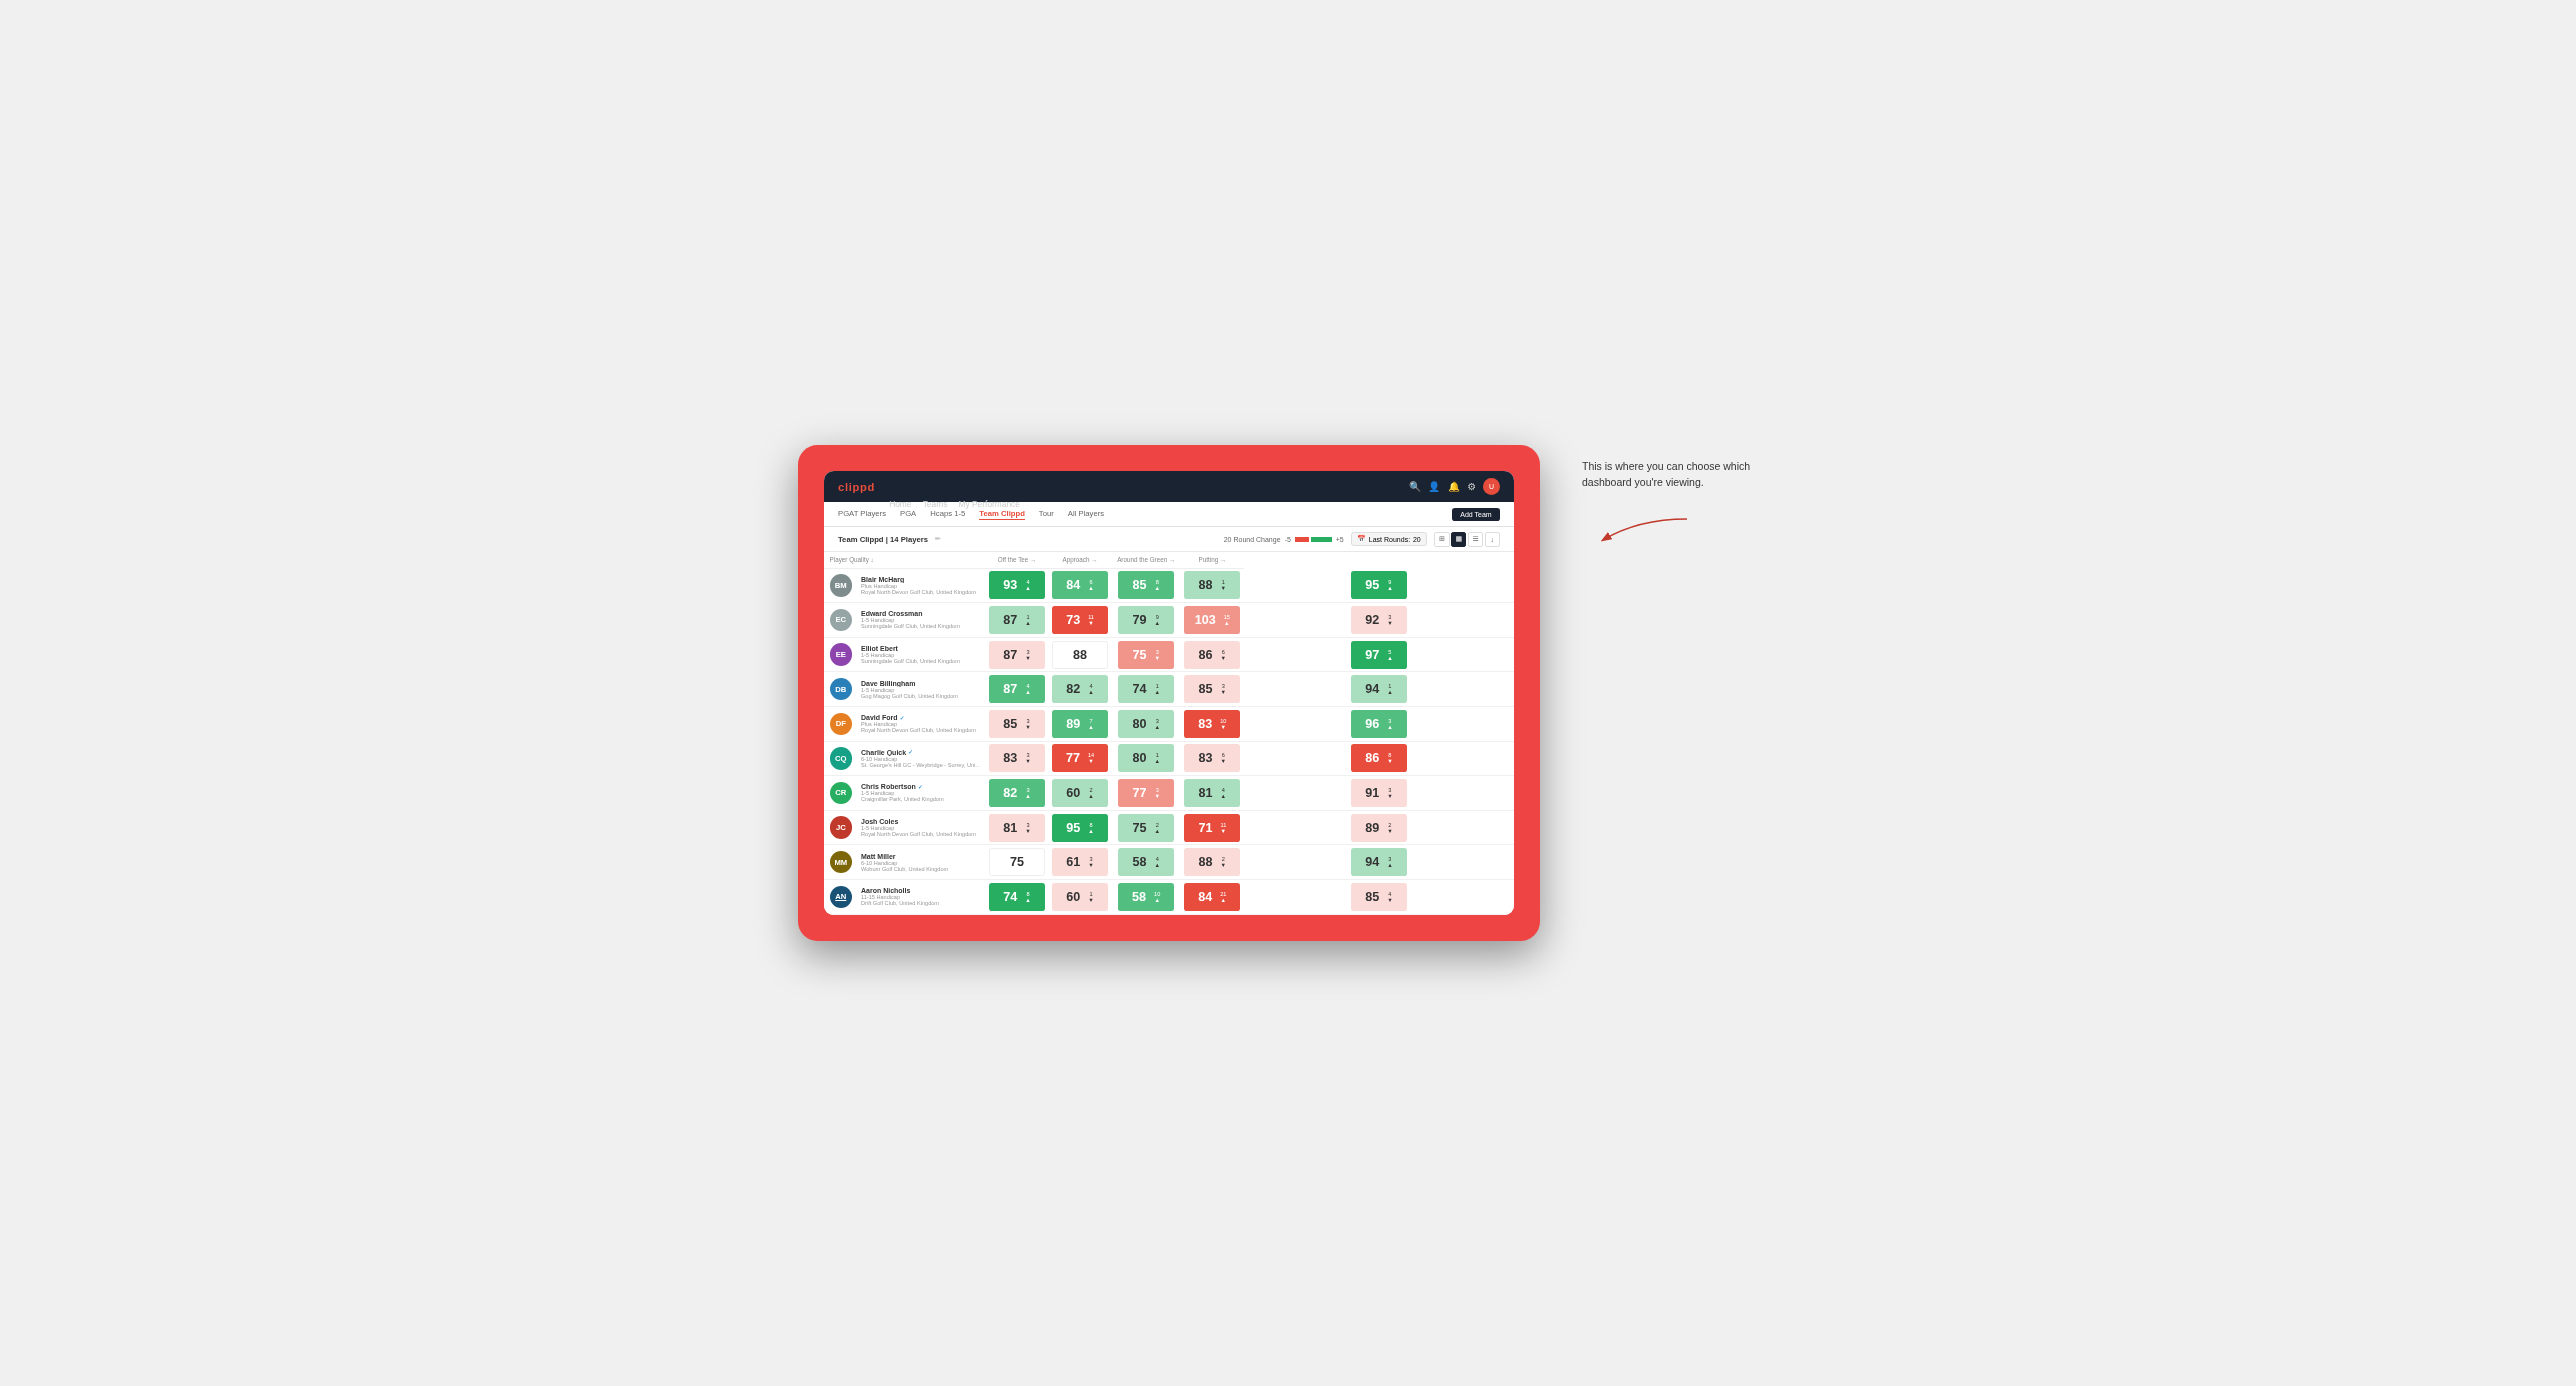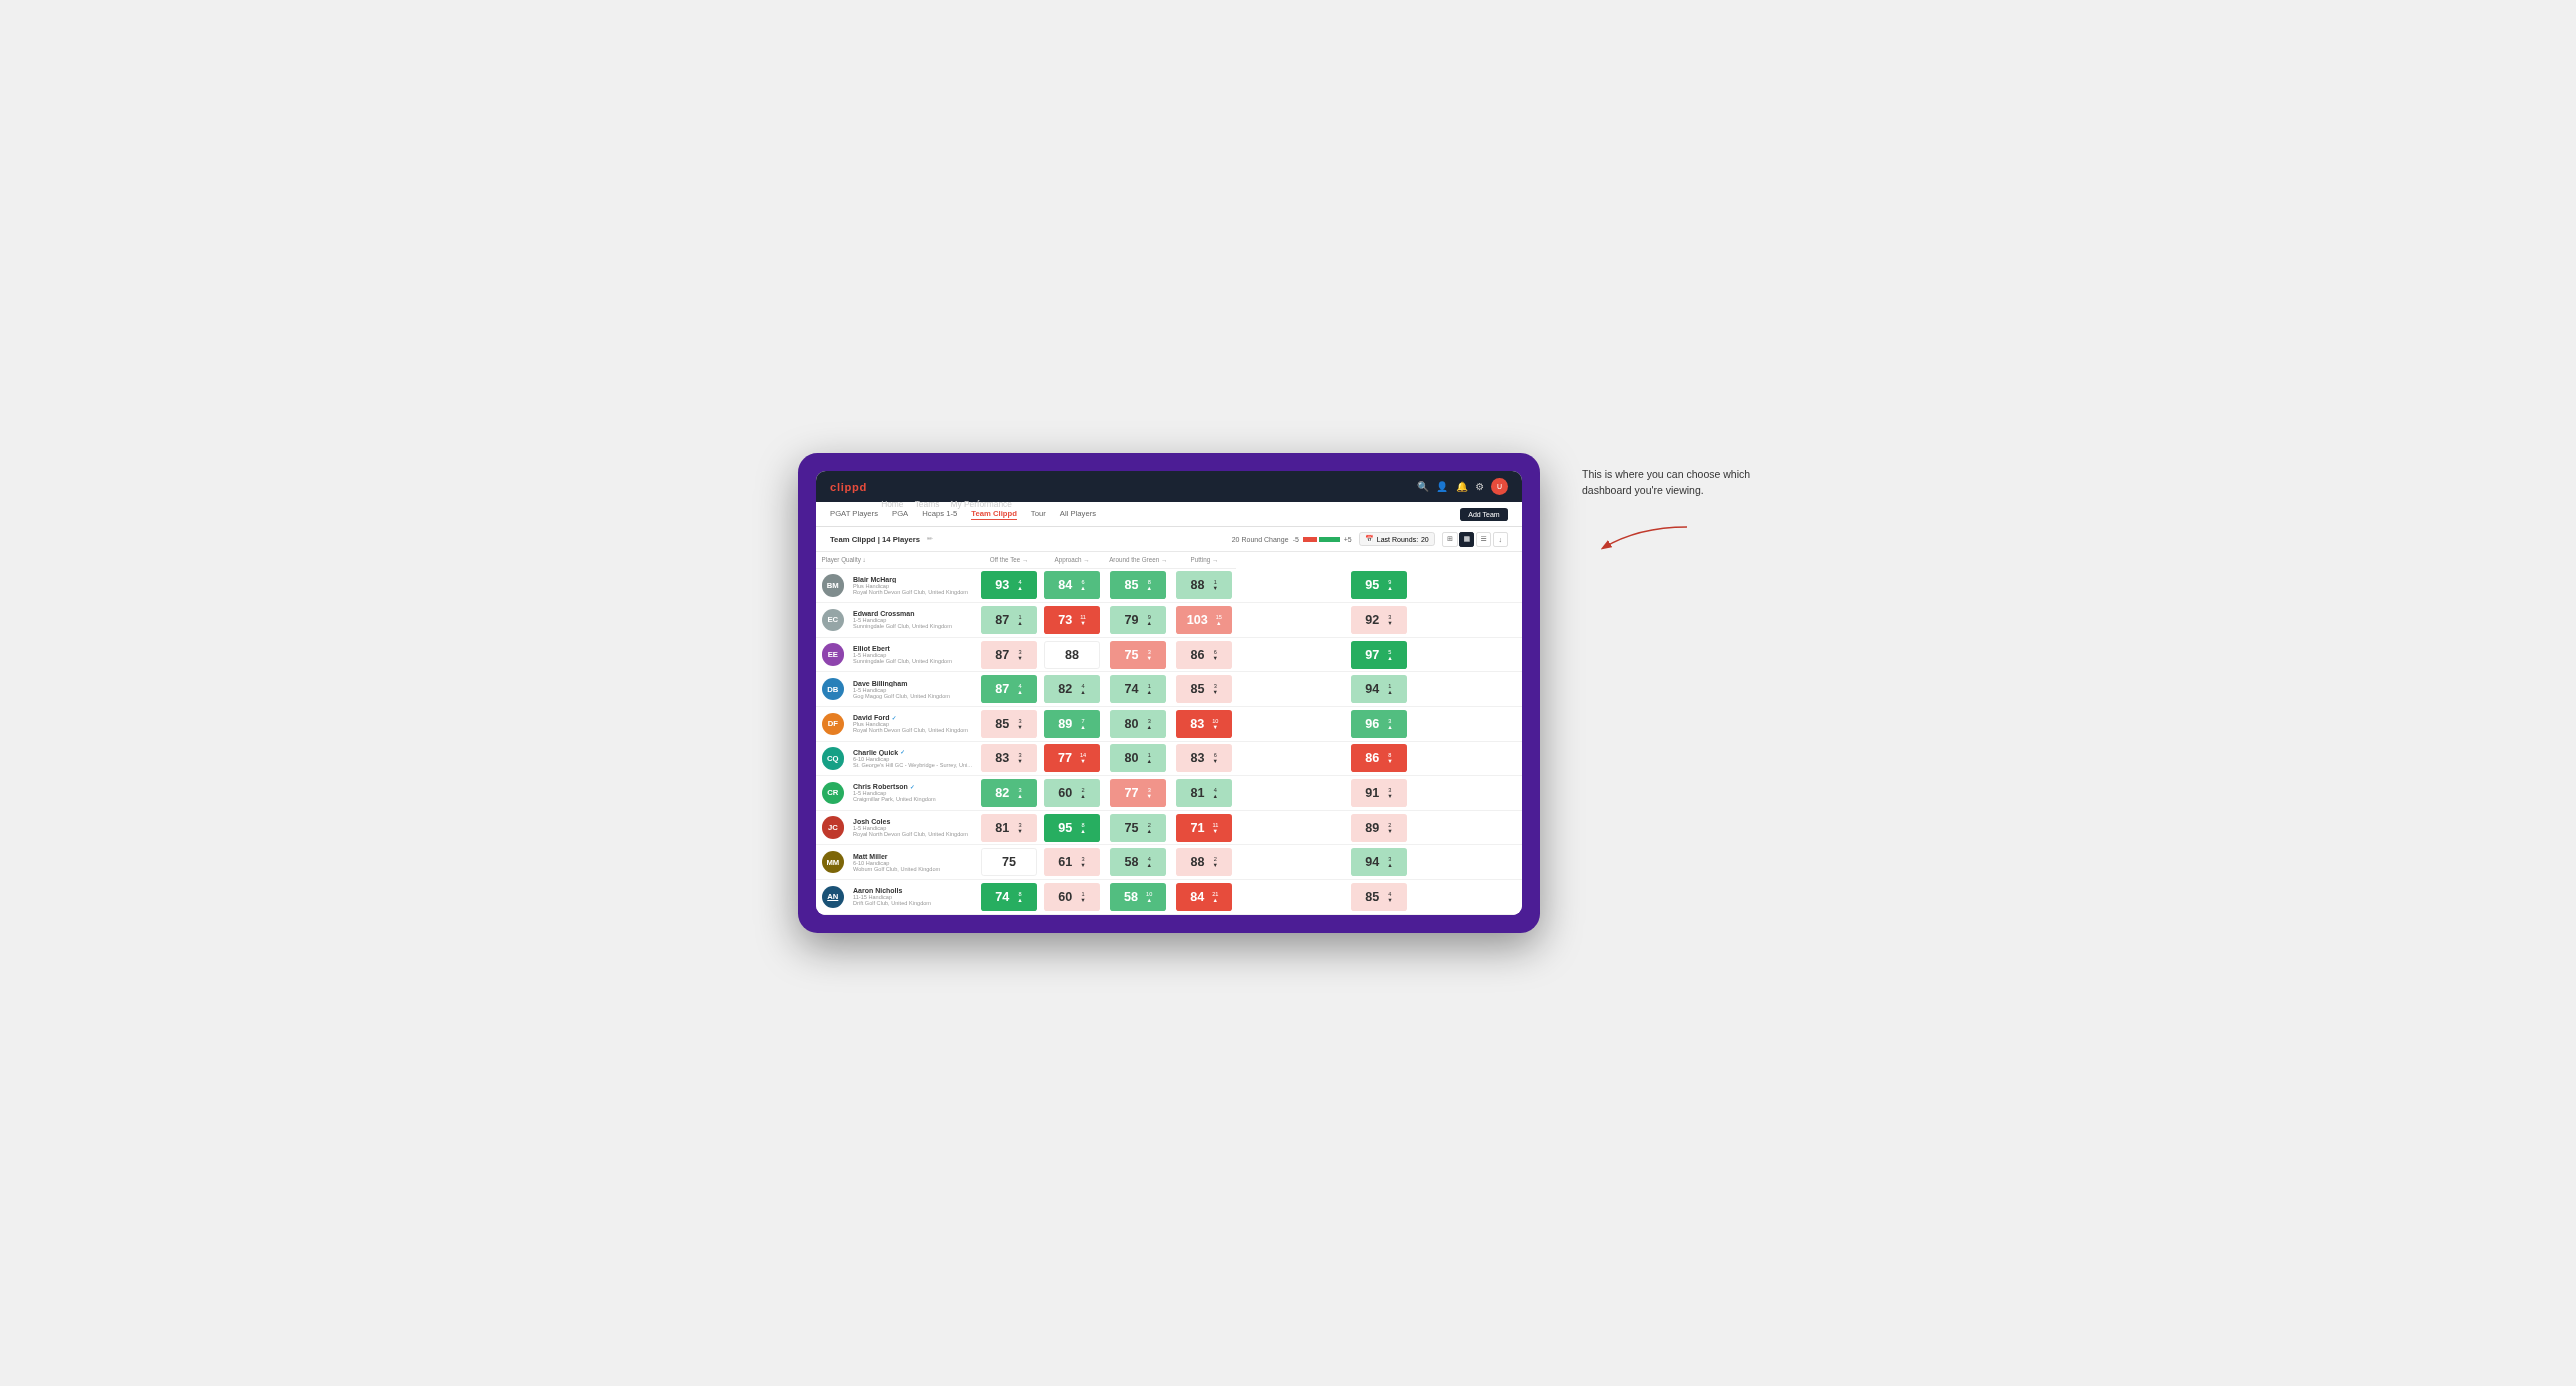--- a/index.html
+++ b/index.html
@@ -16,23 +16,23 @@
     .page-wrapper {
       display: flex;
       align-items: flex-start;
       gap: 42px;
       width: 100%;
       max-width: 980px;
     }
 
     
     .tablet {
-      background: #4c1d95;
+      background: #ef4444;
       border-radius: 19.6px;
-      padding: 18px;
+      padding: 26px;
       box-shadow: 0 14px 42px rgba(0,0,0,0.4);
       flex: 1;
       min-width: 0;
     }
 
     .tablet-screen {
       background: #fff;
       border-radius: 9.8px;
       overflow: hidden;
     }

